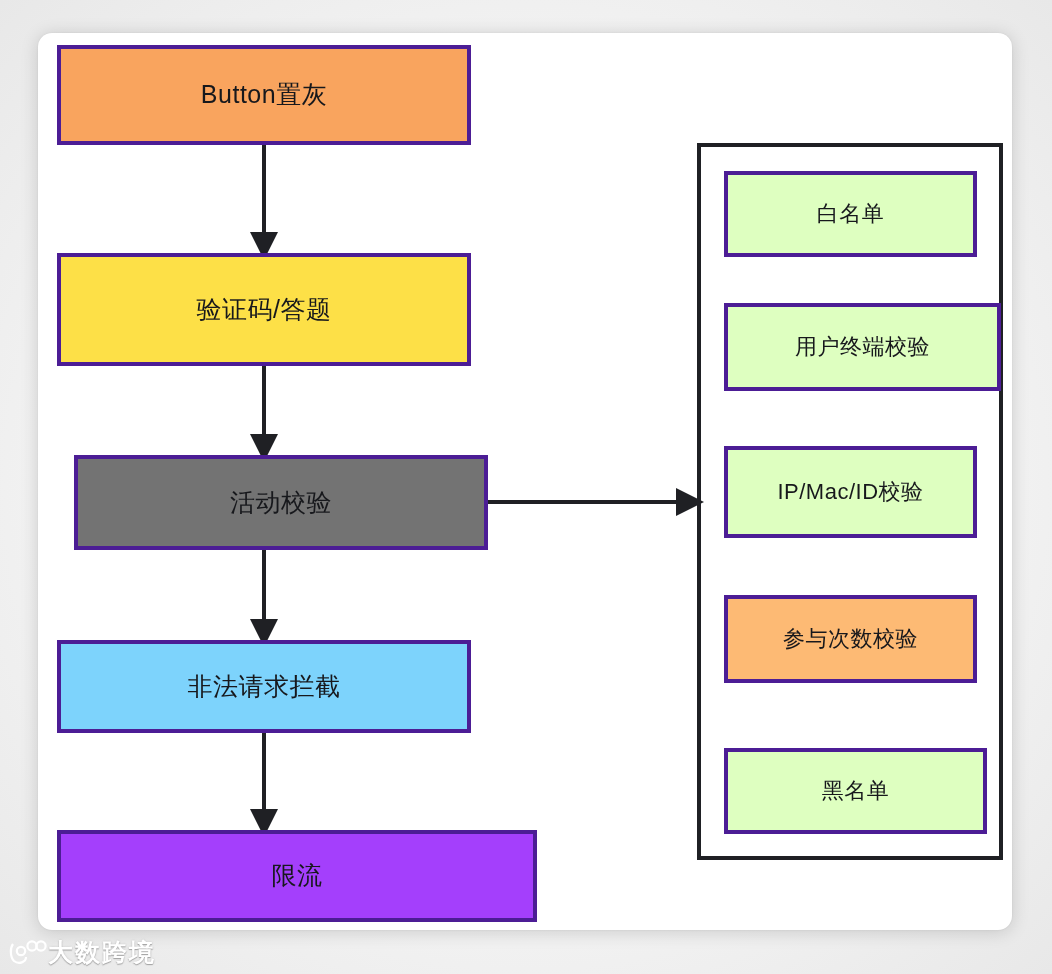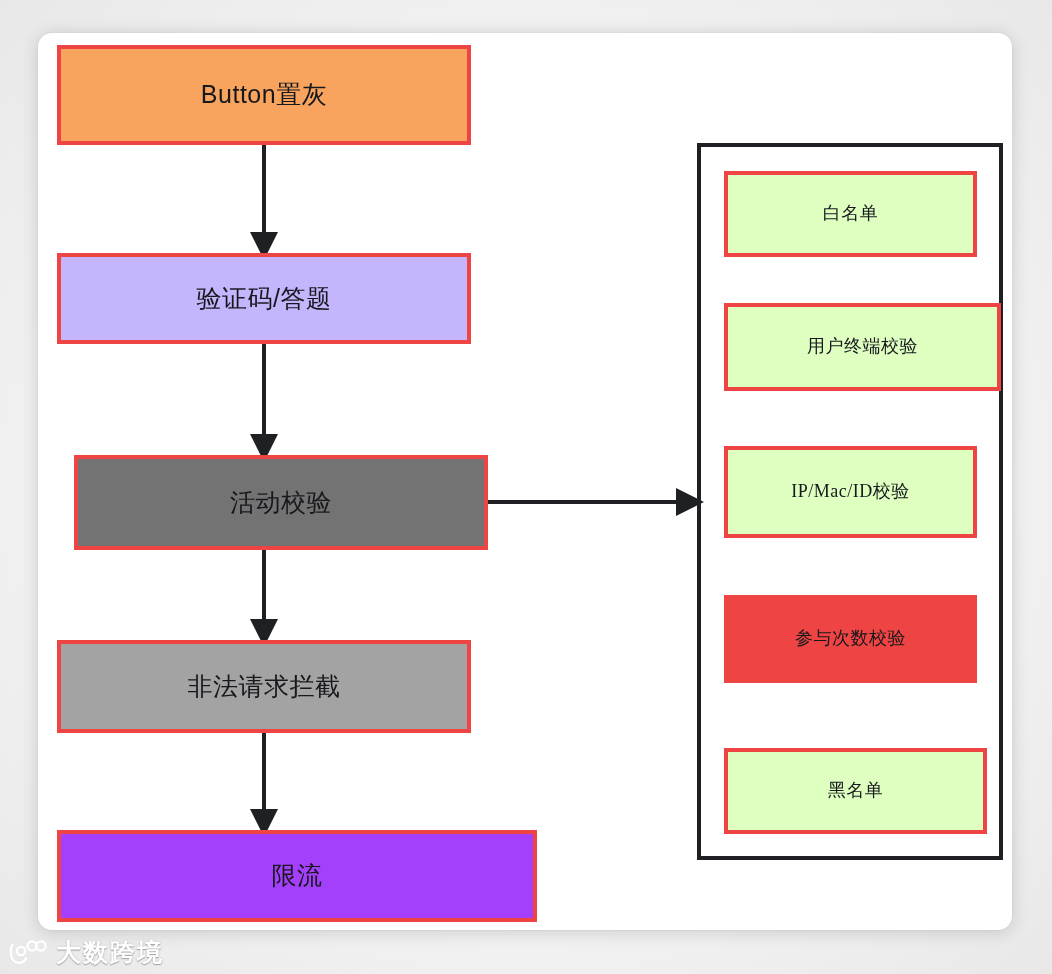--- a/index.html
+++ b/index.html
@@ -22,37 +22,37 @@
     background:#ffffff;
     border-radius:14px;
     box-shadow:0 2px 18px rgba(0,0,0,0.16), 0 0 2px rgba(0,0,0,0.08);
     overflow:hidden;
   }
   #diagram{position:absolute;left:0;top:0;width:1052px;height:974px;}
 
   .node{
     position:absolute;
     box-sizing:border-box;
-    border:4px solid #ef4444;
+    border:4px solid #4c1d95;
     display:flex;align-items:center;justify-content:center;
     color:#17181c;
     font-size:25px;
     letter-spacing:0.5px;
     line-height:1.1;
     white-space:nowrap;
   }
-  .node.small{font-size:18px;border-width:4px;font-family:Liberation Serif, serif;}
+  .node.small{font-size:22px;border-width:4px;}
 
   
   #watermark{
     position:absolute;
     left:8px;top:932px;
     height:40px;
     display:flex;align-items:center;
-    gap:8px;
+    gap:0;
     pointer-events:none;
   }
   #watermark .wm-text{
     font-size:25px;
     color:#ffffff;
     text-shadow:0 1px 1px rgba(150,150,150,0.85), 0 0 2px rgba(170,170,170,0.6);
     font-weight:600;
     letter-spacing:2px;
   }
   #watermark svg{display:block;}
@@ -79,42 +79,42 @@
     </g>
   <g id="panel-layer">
       <rect x="699" y="145" width="302" height="713" fill="none" stroke="#1f2024" stroke-width="4"></rect>
     </g>
 </svg>
 
 <div id="nodes-layer">
     <div class="node" style="left: 57px; top: 45px; width: 414px; height: 100px; background: rgb(249, 164, 94);">
       <span>Button置灰</span>
     </div>
-    <div class="node" style="left: 57px; top: 253px; width: 414px; height: 91px; background: #c4b5fd;">
+    <div class="node" style="left: 57px; top: 253px; width: 414px; height: 113px; background: #fde047;">
       <span>验证码/答题</span>
     </div>
     <div class="node" style="left: 74px; top: 455px; width: 414px; height: 95px; background: #737373;">
       <span>活动校验</span>
     </div>
-    <div class="node" style="left: 57px; top: 640px; width: 414px; height: 93px; background: #a3a3a3;">
+    <div class="node" style="left: 57px; top: 640px; width: 414px; height: 93px; background: #7dd3fc;">
       <span>非法请求拦截</span>
     </div>
     <div class="node" style="left: 57px; top: 830px; width: 480px; height: 92px; background: rgb(164, 63, 252);">
       <span>限流</span>
     </div>
     <div class="node small" style="left: 724px; top: 171px; width: 253px; height: 86px; background: rgb(222, 255, 192);">
       <span>白名单</span>
     </div>
     <div class="node small" style="left: 724px; top: 303px; width: 277px; height: 88px; background: rgb(222, 255, 192);">
       <span>用户终端校验</span>
     </div>
     <div class="node small" style="left: 724px; top: 446px; width: 253px; height: 92px; background: rgb(222, 255, 192);">
       <span>IP/Mac/ID校验</span>
     </div>
-    <div class="node small" style="left: 724px; top: 595px; width: 253px; height: 88px; background: #ef4444;">
+    <div class="node small" style="left: 724px; top: 595px; width: 253px; height: 88px; background: #fdba74;">
       <span>参与次数校验</span>
     </div>
     <div class="node small" style="left: 724px; top: 748px; width: 263px; height: 86px; background: rgb(222, 255, 192);">
       <span>黑名单</span>
     </div>
   </div>
 
 <div id="watermark">
   <svg width="40" height="28" viewBox="0 0 40 28">
     <g fill="none" stroke="#ffffff" stroke-width="2.2">

